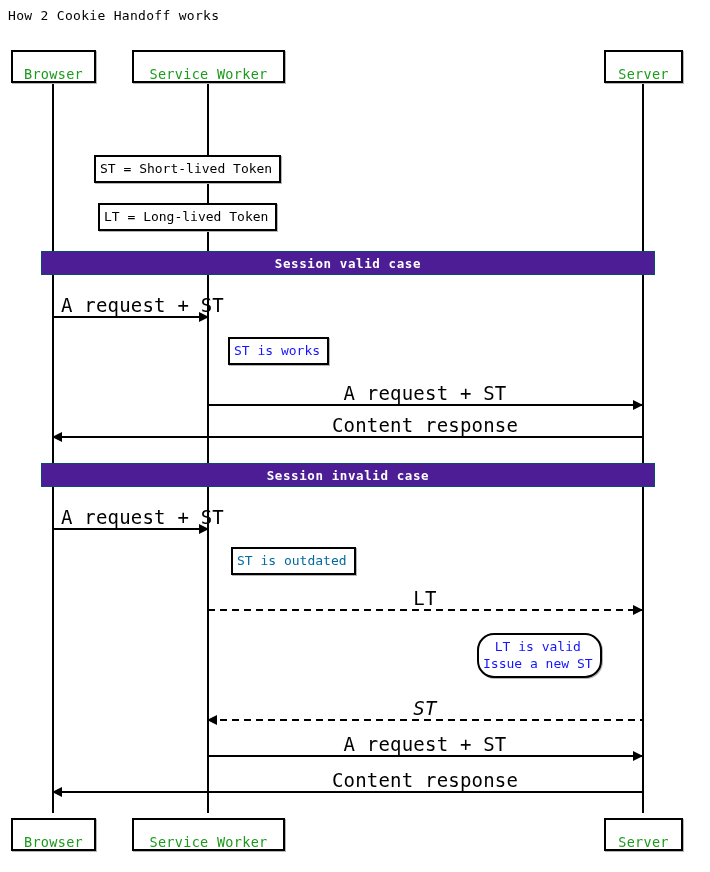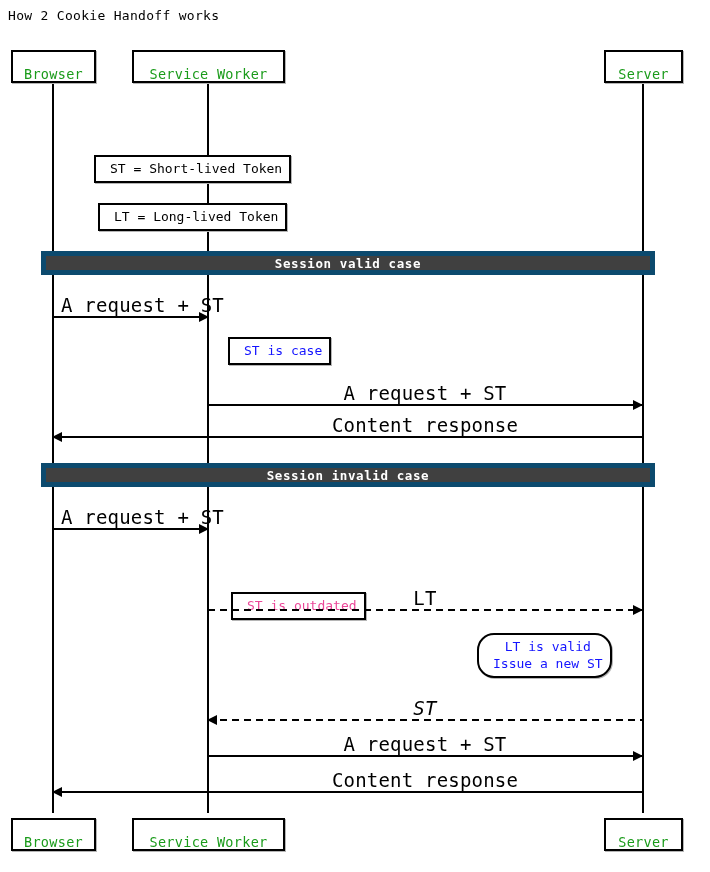--- a/index.html
+++ b/index.html
@@ -48,46 +48,46 @@
     width: 2px;
     background: #000000;
   }
   
   .divider {
     position: absolute;
     box-sizing: border-box;
     left: 41px;
     width: 614px;
     height: 24px;
-    background: #404040;
-    border: 5px solid #0c4a6e;
+    background: #4c1d95;
+    border: 1px solid #0c4a6e;
     color: #ffffff;
     font-size: 12.5px;
     font-weight: bold;
     display: flex;
     align-items: center;
     justify-content: center;
     letter-spacing: 0.6px;
   }
   
   .note {
     position: absolute;
     box-sizing: border-box;
     border: 2px solid #000000;
     background: #ffffff;
     font-size: 13px;
     line-height: 17px;
-    padding: 3px 7px 4px 14px;
+    padding: 3px 7px 4px 4px;
     white-space: pre;
     text-align: center;
     box-shadow: 1px 1px 0 0 #b5b5b5;
   }
   .note.ink-black { color: #000000; }
   .note.ink-blue  { color: #1414ff; }
-  .note.ink-red   { color: #ec4899; margin-top: 45px; }
+  .note.ink-red   { color: #0369a1; }
   
   .msg {
     position: absolute;
     height: 2px;
   }
   .msg .line {
     position: absolute;
     left: 0;
     right: 0;
     top: 0;
@@ -165,21 +165,21 @@
   <div class="divider" style="top:251px;">
     <span>Session valid case</span>
   </div>
 
   <div class="msg solid to-right" style="left:53px; top:316px; width:155px;">
     <div class="line"></div>
     <div class="head"></div>
     <div class="label left">A request + ST</div>
   </div>
 
-  <div class="note ink-blue" style="left:228px; top:337px;">ST is case</div>
+  <div class="note ink-blue" style="left:228px; top:337px;">ST is works</div>
 
   <div class="msg solid to-right" style="left:208px; top:404px; width:434px;">
     <div class="line"></div>
     <div class="head"></div>
     <div class="label center">A request + ST</div>
   </div>
 
   <div class="msg solid to-left" style="left:53px; top:436px; width:589px;">
     <div class="line"></div>
     <div class="head"></div>

